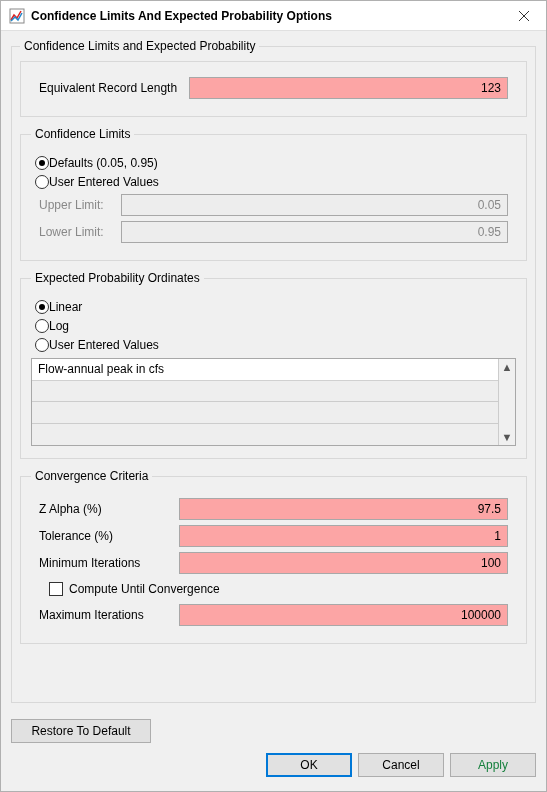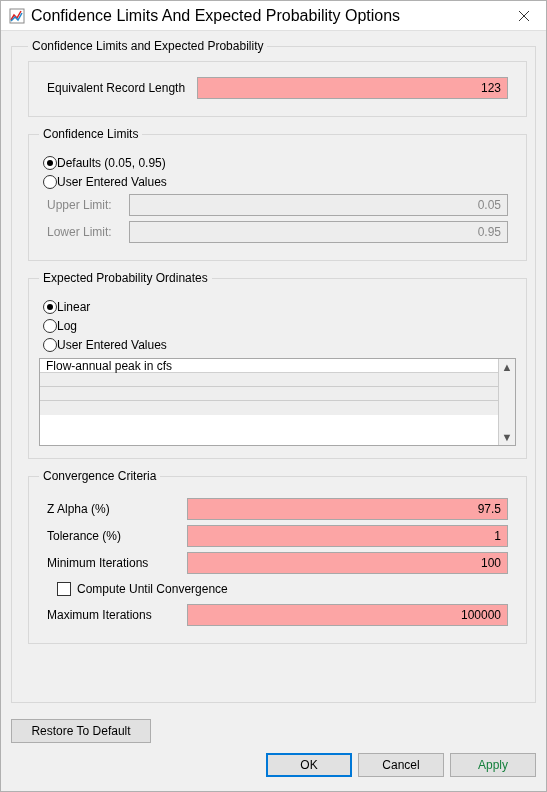--- a/index.html
+++ b/index.html
@@ -15,42 +15,42 @@
   }
   .window { width:547px; height:792px; border:1px solid #b0b0b0; background:#fff; display:flex; flex-direction:column;}
   .titlebar {
     height: 30px;
     display:flex; align-items:center;
     padding: 0 0 0 8px;
     border-bottom:1px solid #e0e0e0;
     background:#fff;
   }
   .titlebar .icon { width:16px; height:16px; margin-right:6px; display:flex; align-items:center; justify-content:center;}
-  .title { flex:1; font-size:16px; }
+  .title { flex:1; font-size:12px;font-weight:bold; }
   .close-btn {
     width:45px; height:29px;
     display:flex; align-items:center; justify-content:center;
     font-size:14px; color:#333;
     cursor:pointer;
   }
   .content {
     flex:1;
     padding: 8px 10px 8px 10px;
     background:#f0f0f0;
     display:flex; flex-direction:column;
     gap:6px;
   }
   fieldset {
     border:1px solid #d8d8d8;
     border-radius:0;
     padding: 10px 10px 12px 10px;
     margin:0;
     background:#f0f0f0;
   }
-  fieldset.outer { flex:1; padding:8px 8px 10px 16px; }
+  fieldset.outer { flex:1; padding:8px 8px 10px 8px; }
   legend {
     font-size:12px; padding:0 4px; color:#000;
   }
   .row { display:flex; align-items:center; margin:5px 8px;}
   .label { width:150px; color:#000; }
   .label.disabled { color:#888; }
   input[type="text"] {
     flex:1;
     height:22px;
     border:1px solid #a8a8a8;
@@ -77,21 +77,21 @@
   .listbox-wrap {
     display:flex; margin-top:6px;
     border:1px solid #a8a8a8;
     height:88px;
   }
   .listbox {
     flex:1; background:#fff;
     display:flex; flex-direction:column;
   }
   .listbox .li-row {
-    height:14px; border-bottom:1px solid #ccc;
+    height:22px; border-bottom:1px solid #ccc;
     display:flex; align-items:center; padding:0 6px;
   }
   .listbox .li-row.blank { background:#eee;}
   .listbox .li-row.first { background:#fff; border-bottom:1px solid #d0d0d0;}
   .scrollbar {
     width:17px; background:#f0f0f0; border-left:1px solid #ccc;
     display:flex; flex-direction:column; justify-content:space-between; align-items:center;
     padding:2px 0;
   }
   .scroll-btn { font-size:11px; color:#555;}

